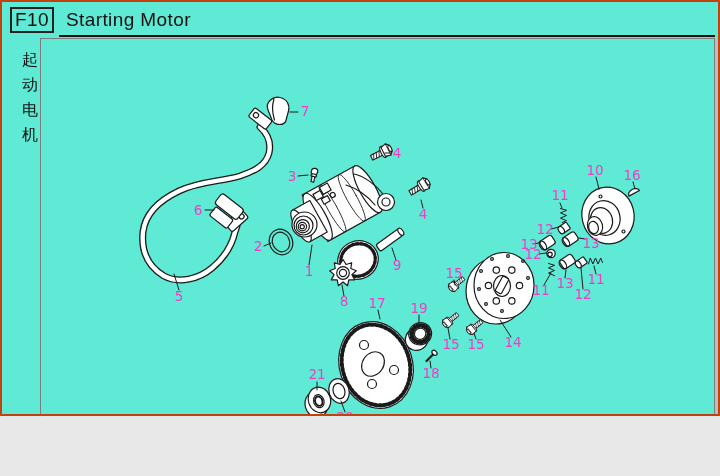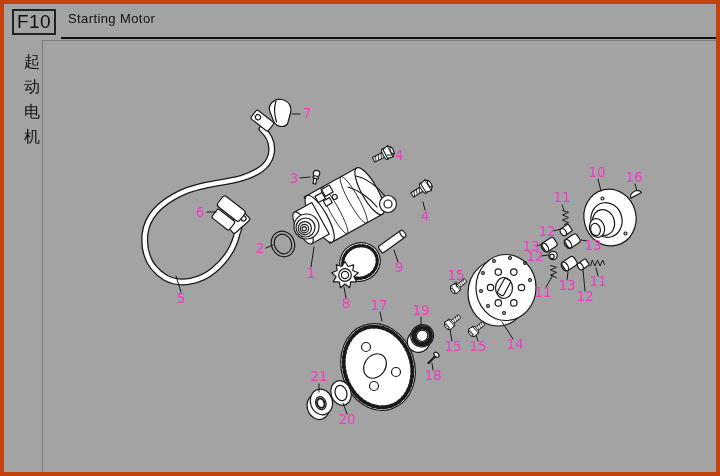--- a/index.html
+++ b/index.html
@@ -1,23 +1,23 @@
 <!DOCTYPE html>
 <html><head>
 <meta charset="utf-8">
 <style>
   html,body{margin:0;padding:0;background:#e8e8e8;}
-  .canvas{position:relative;width:720px;height:476px;background:#a3a3a3;
-          border:4px solid #c2410c;box-sizing:border-box;overflow:hidden;
+  .canvas{position:relative;width:720px;height:416px;background:#5eead4;
+          border:2px solid #c2410c;box-sizing:border-box;overflow:hidden;
           font-family:"Liberation Sans",sans-serif;}
   .code-box{position:absolute;left:8px;top:5px;width:44px;height:26px;
             border:2px solid #222;box-sizing:border-box;display:flex;
             align-items:center;justify-content:center;
             font-size:19px;color:#111;letter-spacing:0.5px;}
-  .page-title{position:absolute;left:64px;top:7px;font-size:13px;color:#111;
+  .page-title{position:absolute;left:64px;top:7px;font-size:19px;color:#111;
               letter-spacing:0.4px;white-space:nowrap;}
   .title-rule{position:absolute;left:57px;top:33px;width:656px;height:0;
               border-top:2px solid #111;}
   .side-label{position:absolute;left:17px;top:45px;width:22px;text-align:center;
               font-size:16px;line-height:25px;color:#111;
               font-family:"DejaVu Sans","Liberation Sans",sans-serif;}
   .frame{position:absolute;left:38px;top:36px;width:675px;height:434px;
          border:1.5px solid #7d7d7d;box-sizing:border-box;
          box-shadow:2px 2px 0 #bdbdbd;}
   svg.diagram{position:absolute;left:0;top:0;}

